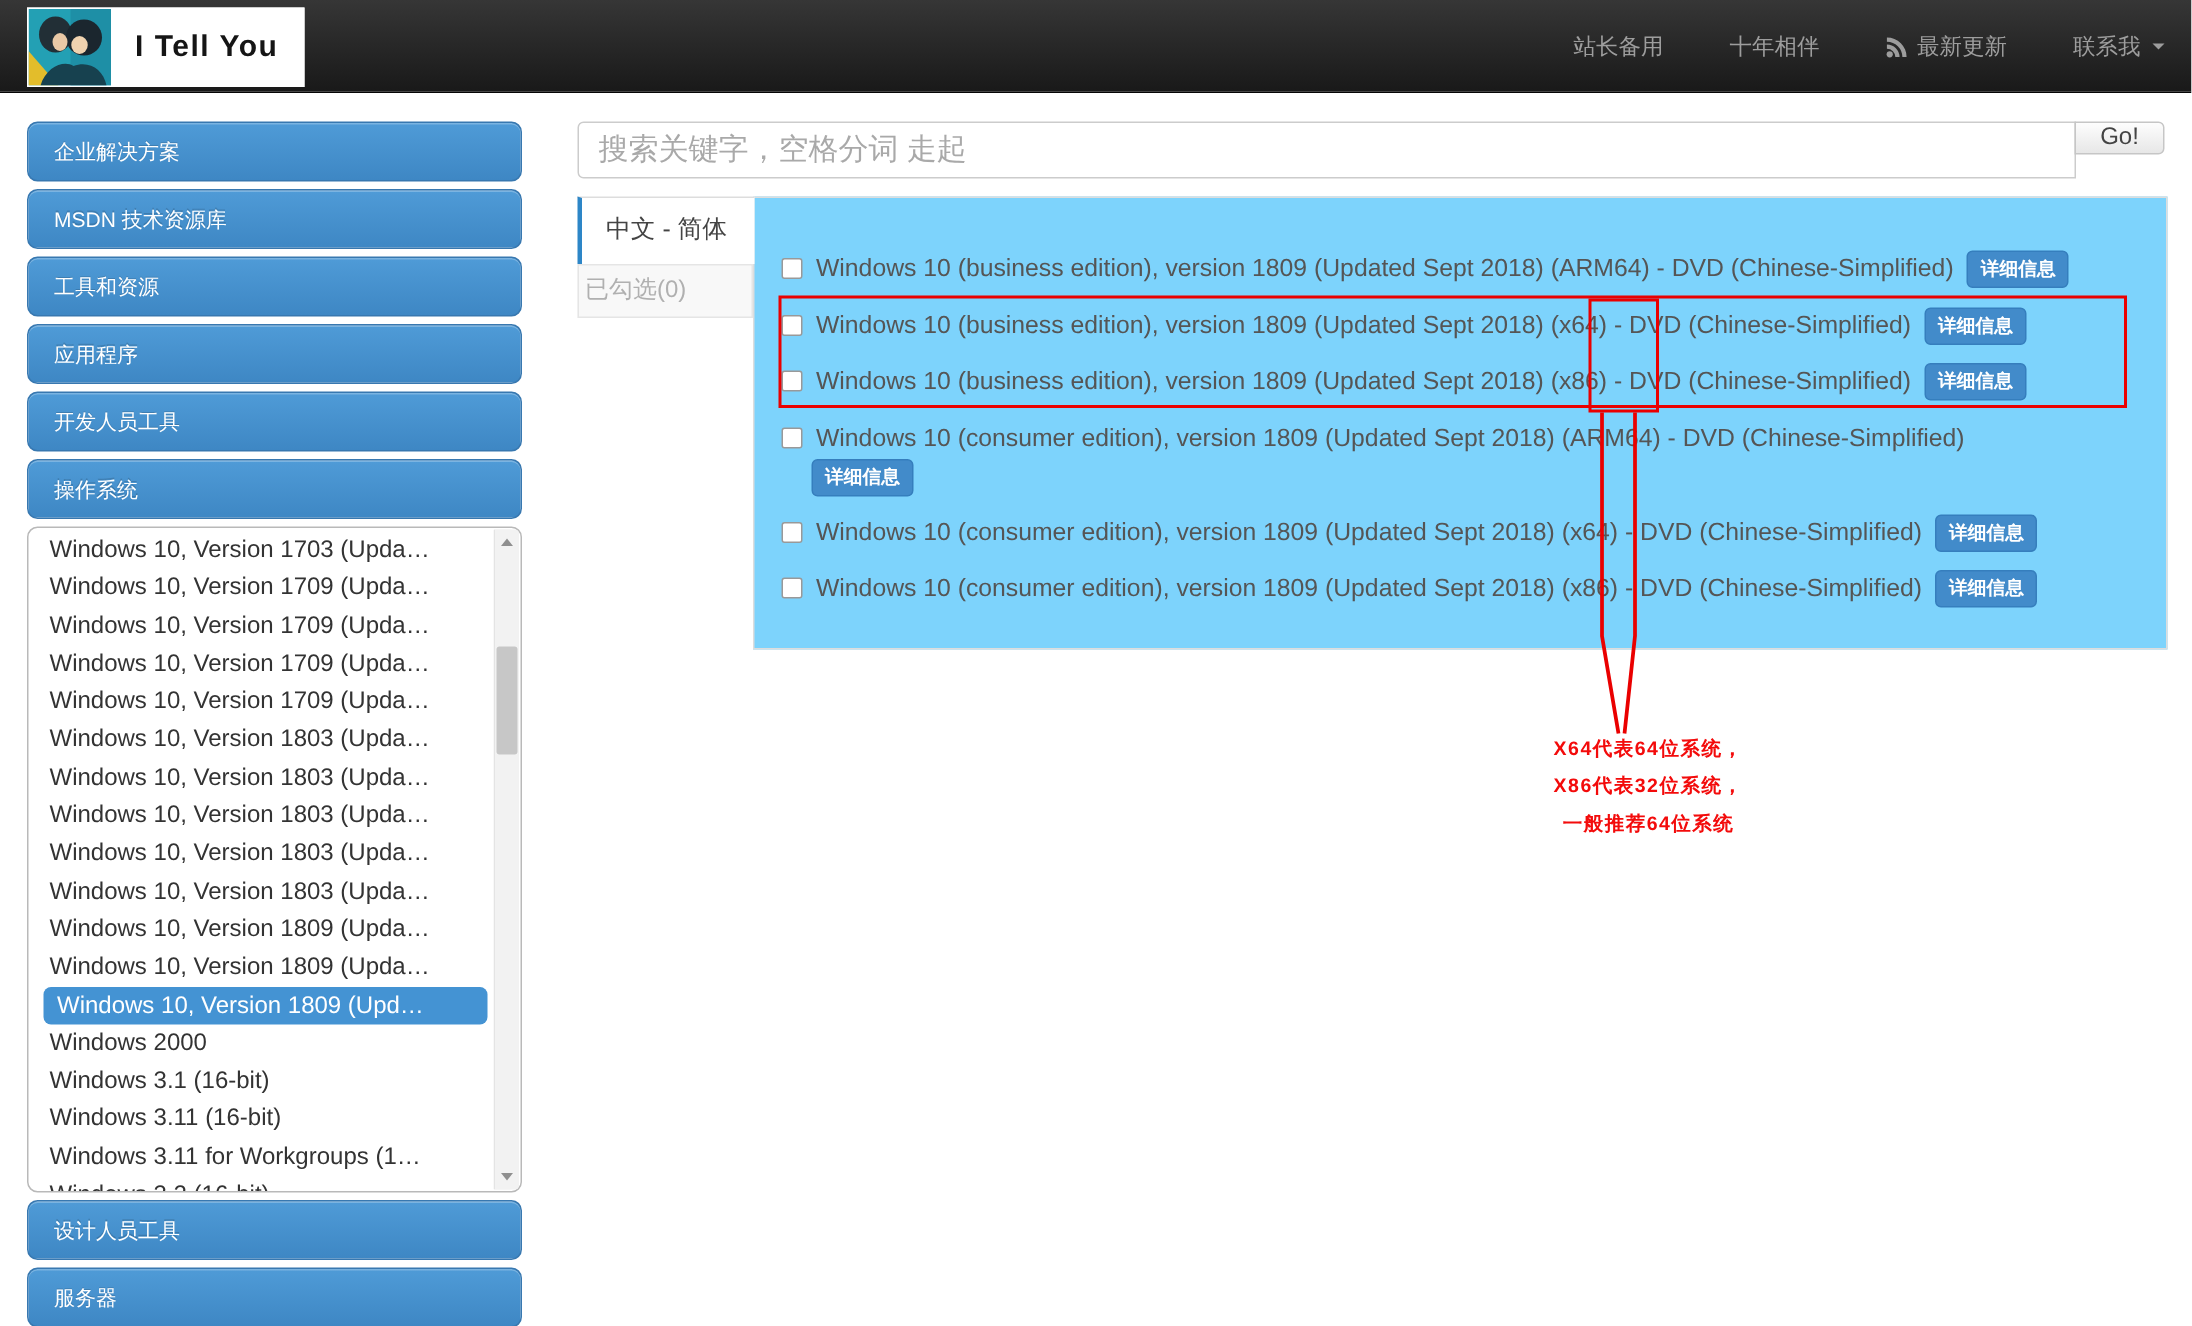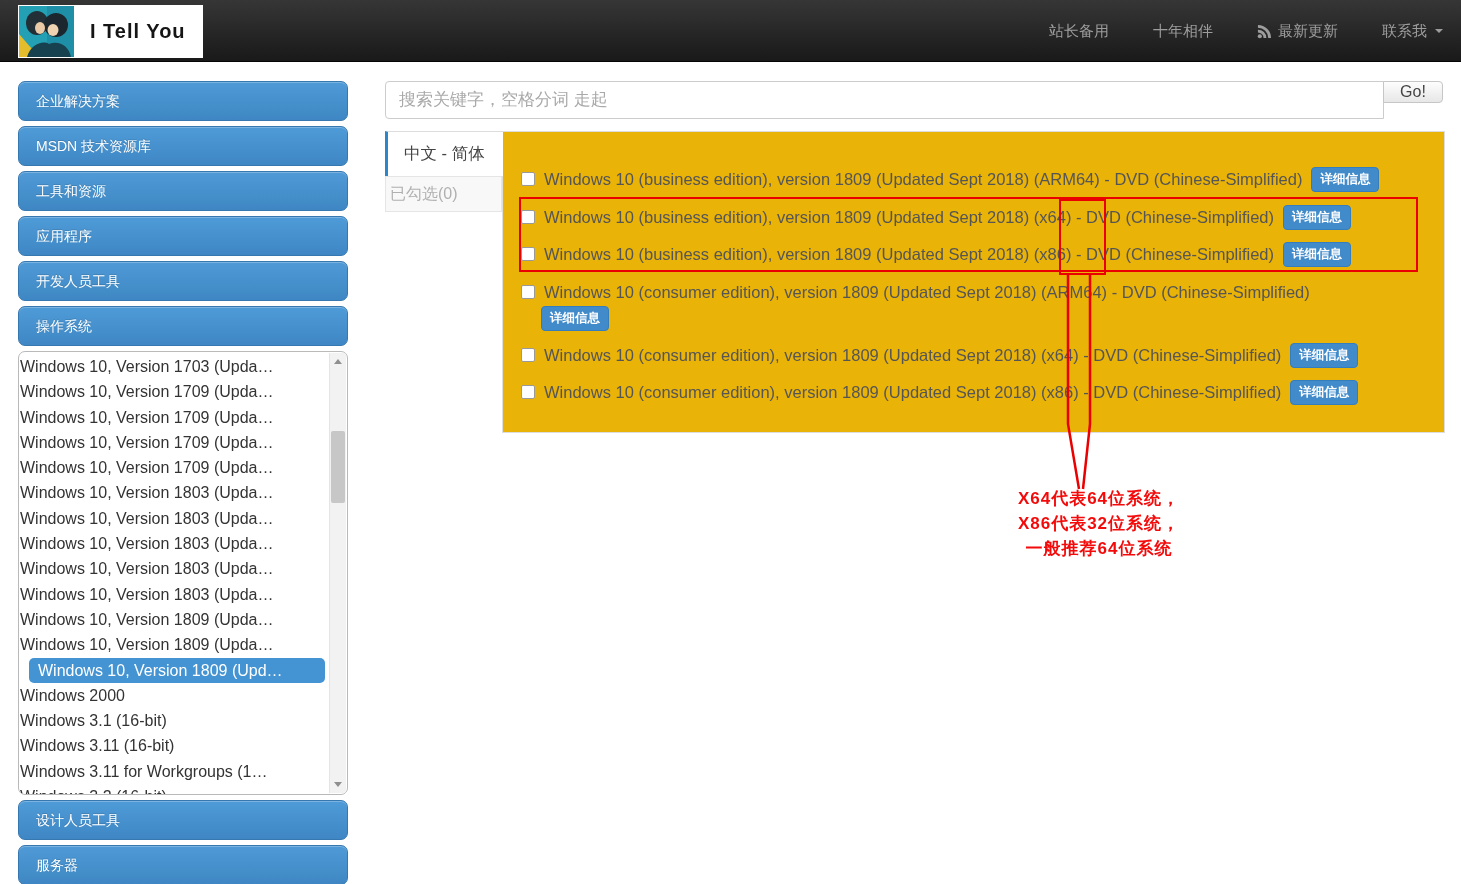--- a/index.html
+++ b/index.html
@@ -26,73 +26,73 @@
   .sidebar { position:absolute; left:18px; top:81px; width:330px; }
   .side-btn { height:40px; margin-bottom:5px; border-radius:7px;
               background:linear-gradient(#4f9bd7,#3e87c4); border:1px solid #3878b0;
               color:#fff; font-size:14px; line-height:38px; padding-left:17px;
               box-shadow:inset 0 1px 0 rgba(255,255,255,.25); cursor:pointer;
               text-shadow:0 -1px 0 rgba(0,0,0,.15); white-space:nowrap; overflow:hidden; }
   .os-listbox { position:relative; height:444px; margin-bottom:5px; background:#fff;
                 border:1px solid #b9b9b9; border-radius:7px; overflow:hidden; }
   .os-items { position:absolute; left:1px; top:2px; right:18px; bottom:0; overflow:hidden; }
   .os-item { font-size:16px; color:#333; line-height:25.3px; height:25.3px;
-             white-space:nowrap; overflow:hidden; cursor:pointer; }
+             padding-left:13px; white-space:nowrap; overflow:hidden; cursor:pointer; }
   .os-item.selected { background:#4493d3; color:#fff; border-radius:5px;
                       margin:0 4px 0 9px; padding-left:9px; }
   .scrollbar { position:absolute; top:1px; right:1px; bottom:1px; width:17px;
                background:#f2f2f2; border-left:1px solid #e4e4e4; border-radius:0 6px 6px 0; }
   .scroll-arrow { position:absolute; left:0; width:16px; height:17px; background:#f2f2f2;
                   display:flex; align-items:center; justify-content:center; cursor:pointer; }
   .scroll-arrow.up { top:0; }
   .scroll-arrow.down { bottom:0; }
   .arr { width:0; height:0; border-left:4px solid transparent; border-right:4px solid transparent; }
   .arr.up { border-bottom:5px solid #8f8f8f; }
   .arr.down { border-top:5px solid #8f8f8f; }
   .scroll-thumb { position:absolute; left:1px; top:78px; width:14px; height:72px;
                   background:#c7c7c7; border-radius:2px; cursor:grab; }
 
   
   .search-input { position:absolute; left:385px; top:81px; width:999px; height:38px;
                   border:1px solid #ccc; border-radius:4px 0 0 4px; padding:0 13px;
-                  font-size:17px; color:#555; font-family:"Liberation Sans",sans-serif; outline:none; }
+                  font-size:20px; color:#555; font-family:"Liberation Sans",sans-serif; outline:none; }
   .search-input::placeholder { color:#a9a9a9; opacity:1; }
   .go-btn { position:absolute; left:1383px; top:81px; width:60px; height:22px;
             background:linear-gradient(#fdfdfd,#e7e7e7); border:1px solid #c6c6c6;
             border-radius:0 4px 4px 0; font-size:16px; color:#444; cursor:pointer;
             font-family:"Liberation Sans",sans-serif; }
 
   
   .tab-active { position:absolute; left:385px; top:131px; width:118px; height:45px;
                 background:#fff; border-top:1px solid #ddd; border-left:3px solid #2d86c7;
                 color:#444; font-size:16.5px; line-height:43px; padding-left:16px;
                 z-index:3; cursor:pointer; white-space:nowrap; }
   .tab-inactive { position:absolute; left:385px; top:176px; width:117px; height:36px;
                   background:#f8f8f8; border:1px solid #e5e5e5; color:#b0b0b0;
                   font-size:16px; line-height:34px; padding-left:4px; z-index:2;
                   cursor:pointer; white-space:nowrap; }
   .panel { position:absolute; left:502px; top:131px; width:943px; height:302px;
-           background:#eab308; border:1px solid #ddd; z-index:1;padding-left:32px; }
+           background:#7dd3fc; border:1px solid #ddd; z-index:1;padding-left:32px; }
   .result-row { position:absolute; left:18px; right:8px; height:26px; display:flex;
                 align-items:center; gap:9px; white-space:nowrap; }
   .cb { width:14px; height:14px; border:1px solid #999; border-radius:2px; background:#fff;
         flex:0 0 14px; cursor:pointer; }
   .row-label { font-size:16.5px; color:#555; overflow:hidden; }
   .detail-btn { background:#428bca; border:1px solid #357ebd; color:#fff; font-size:12.5px;
                 font-weight:bold; padding:3px 8px; border-radius:4px; cursor:pointer;
                 flex:0 0 auto; }
   .btn-below { position:absolute; left:38px; top:174px; }
 
   
   .ann { position:absolute; pointer-events:none; z-index:10; }
   .ann-box-outer { left:519px; top:197px; width:899px; height:75px; border:2px solid #ea0000; }
   .ann-box-inner { left:1059px; top:199px; width:47px; height:76px; border:2px solid #ea0000; }
   .ann-svg { left:0; top:0; width:1461px; height:884px; }
   .ann-text { left:993px; top:486px; width:212px; text-align:center; color:#f30b0b;
-              font-size:17px; font-weight:bold; line-height:25px; letter-spacing:1px;
+              font-size:13px; font-weight:bold; line-height:25px; letter-spacing:1px;
               white-space:nowrap; }
 </style>
 </head>
 <body>
 
 <div id="page">
 
   <div class="navbar">
     <div class="logo">
       <svg class="logo-img" viewBox="0 0 55 51" xmlns="http://www.w3.org/2000/svg">

